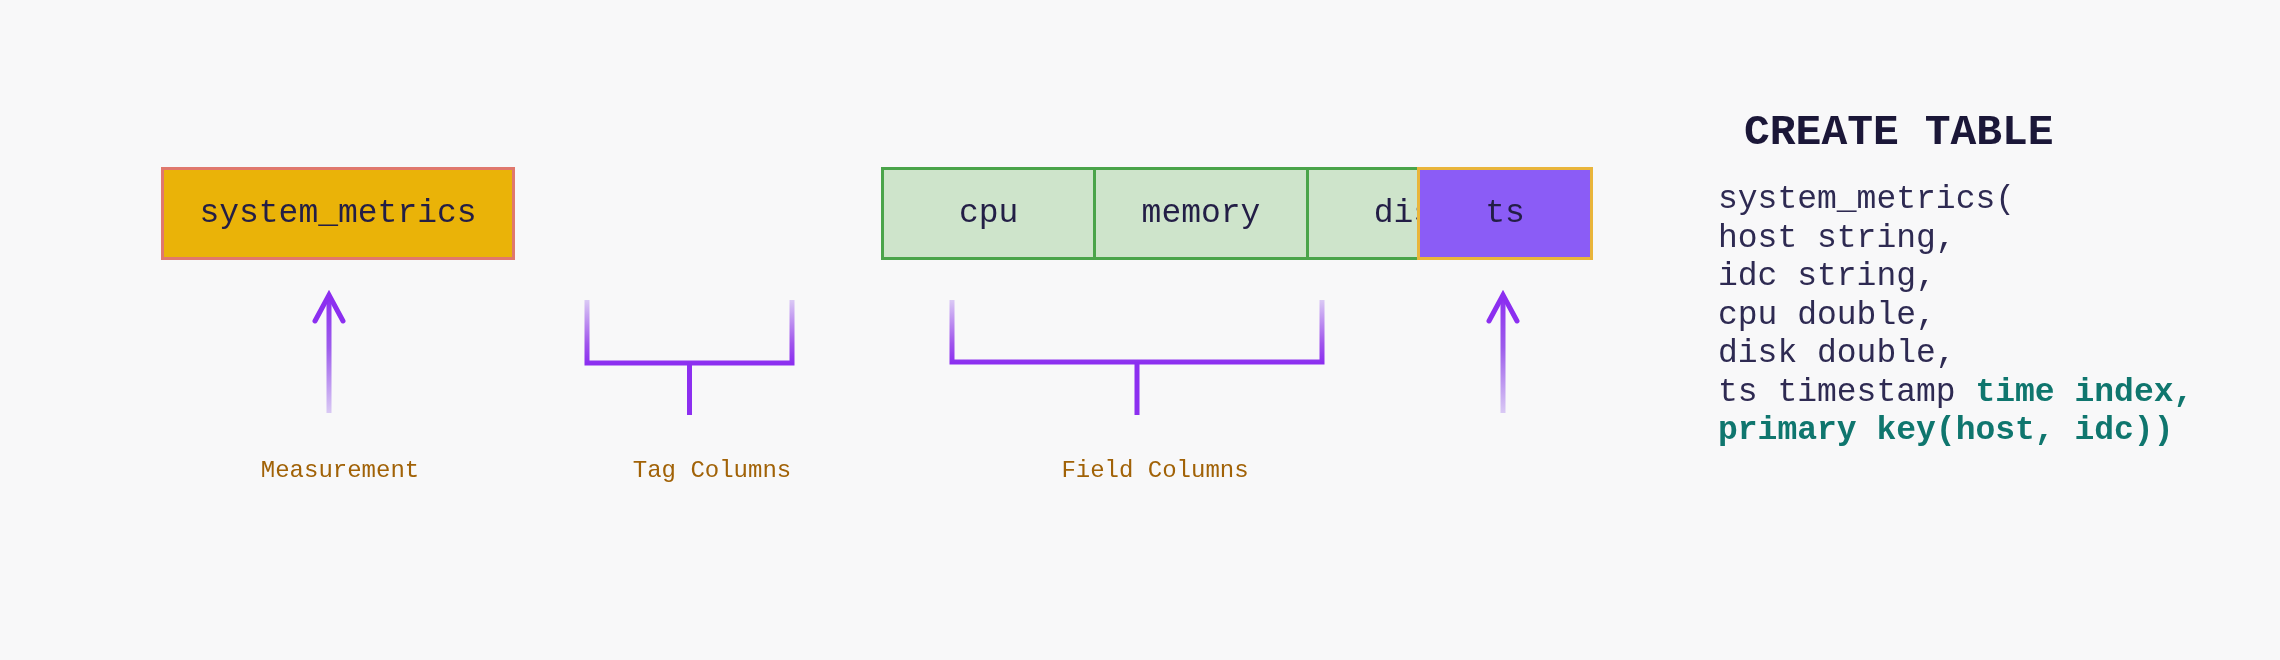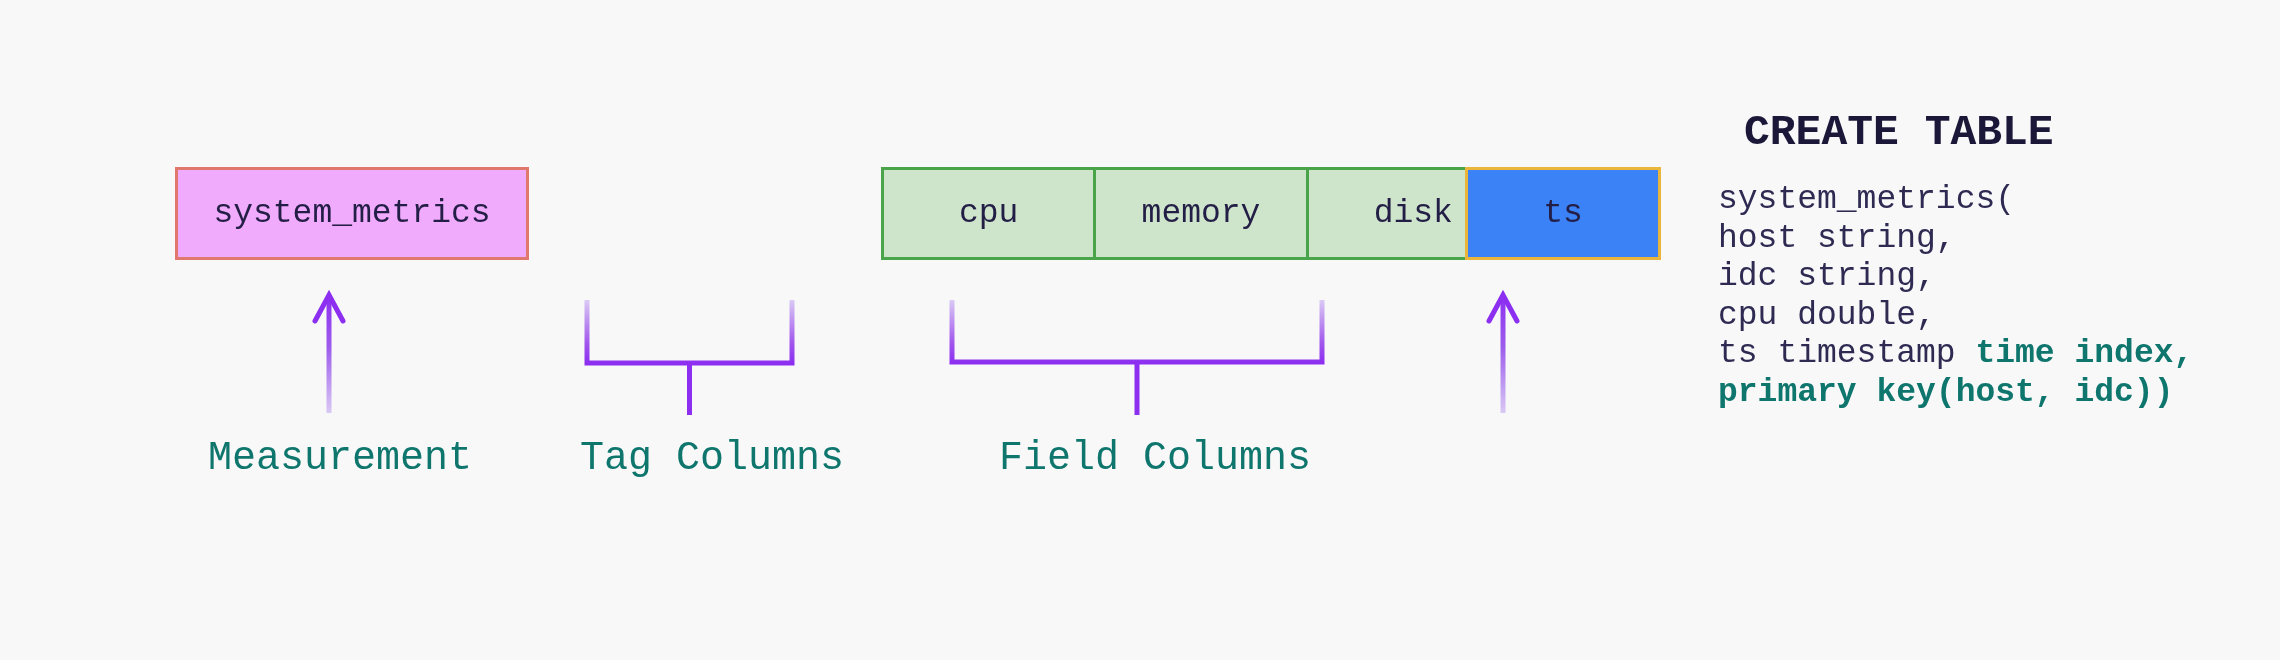--- a/index.html
+++ b/index.html
@@ -23,43 +23,43 @@
   }
   .cell {
     flex: 1;
     display: flex;
     align-items: center;
     justify-content: center;
     font-size: 33px;
     color: #231e46;
     white-space: nowrap;
   }
-  .g-measure { left: 175px;  width: 354px; background: #f0abfc; border-color: #e0786d; }
+  .g-measure { left: 161px;  width: 354px; background: #eab308; border-color: #e0786d; }
   .g-tag     { left: 520px;  width: 358px; background: #cbcbf4; border-color: #5a5ae2; }
   .g-field   { left: 881px;  width: 640px; background: #cee4cb; border-color: #4aa44a; }
-  .g-time    { left: 1417px; width: 196px; background: #3b82f6; border-color: #e9b53b; margin-left: 48px; }
+  .g-time    { left: 1417px; width: 176px; background: #8b5cf6; border-color: #e9b53b; }
   .g-tag   .cell + .cell { border-left: 3px solid #5a5ae2; }
   .g-field .cell + .cell { border-left: 3px solid #4aa44a; align-items: center; }
 
   
   .connectors {
     position: absolute;
     left: 0; top: 0;
     width: 2280px; height: 660px;
     pointer-events: none;
   }
 
   
   .caption {
     position: absolute;
-    top: 440px;
+    top: 452px;
     transform: translateX(-50%);
-    font-size: 40px;
+    font-size: 24px;
     line-height: 38px;
-    color: #0f766e;
+    color: #a16207;
     white-space: nowrap;
   }
 
   
   .sql-title {
     position: absolute;
     left: 1718px;
     top: 108px;
     font-size: 43px;
     font-weight: 700;
@@ -156,20 +156,23 @@
     <div class="sql-line">
       <span>host string,</span><span class="b"></span>
     </div>
     <div class="sql-line">
       <span>idc string,</span><span class="b"></span>
     </div>
     <div class="sql-line">
       <span>cpu double,</span><span class="b"></span>
     </div>
     <div class="sql-line">
+      <span>disk double,</span><span class="b"></span>
+    </div>
+    <div class="sql-line">
       <span>ts timestamp </span><span class="b">time index,</span>
     </div>
     <div class="sql-line">
       <span></span><span class="b">primary key(host, idc))</span>
     </div>
   </div>
 
 </div>
 
 </body></html>

